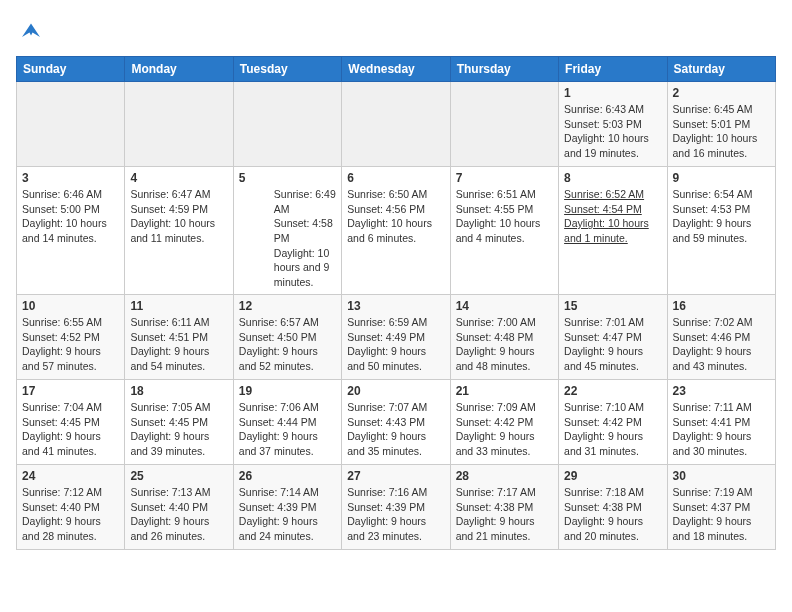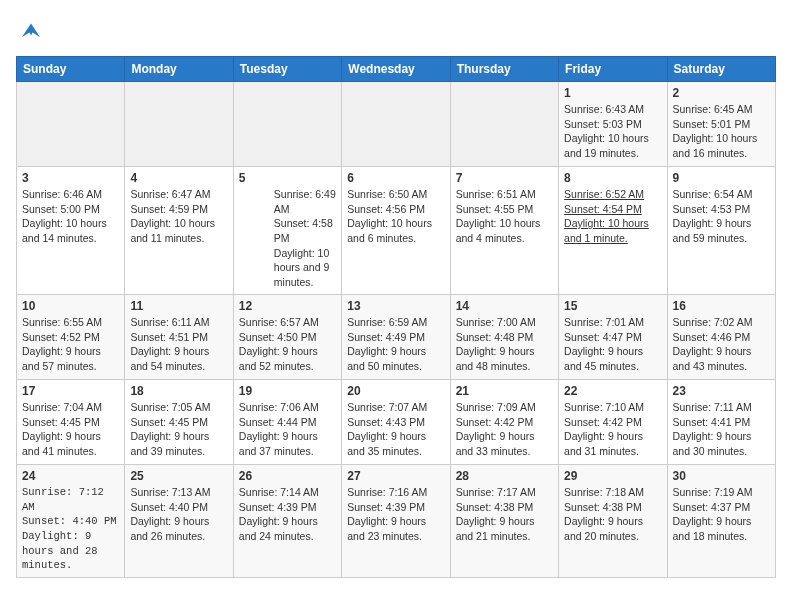--- a/index.html
+++ b/index.html
@@ -270,21 +270,21 @@
         <td>
           <span class="day-number">23</span>
           <div class="day-info" style="white-space: pre-line;">Sunrise: 7:11 AM
 Sunset: 4:41 PM
 Daylight: 9 hours and 30 minutes.</div>
         </td>
       </tr>
       <tr>
         <td>
           <span class="day-number">24</span>
-          <div class="day-info" style="white-space: pre-line; font-family: Liberation Mono, monospace;">Sunrise: 7:12 AM
+          <div class="day-info" style="white-space: pre-line;">Sunrise: 7:12 AM
 Sunset: 4:40 PM
 Daylight: 9 hours and 28 minutes.</div>
         </td>
         <td>
           <span class="day-number">25</span>
           <div class="day-info" style="white-space: pre-line;">Sunrise: 7:13 AM
 Sunset: 4:40 PM
 Daylight: 9 hours and 26 minutes.</div>
         </td>
         <td>

